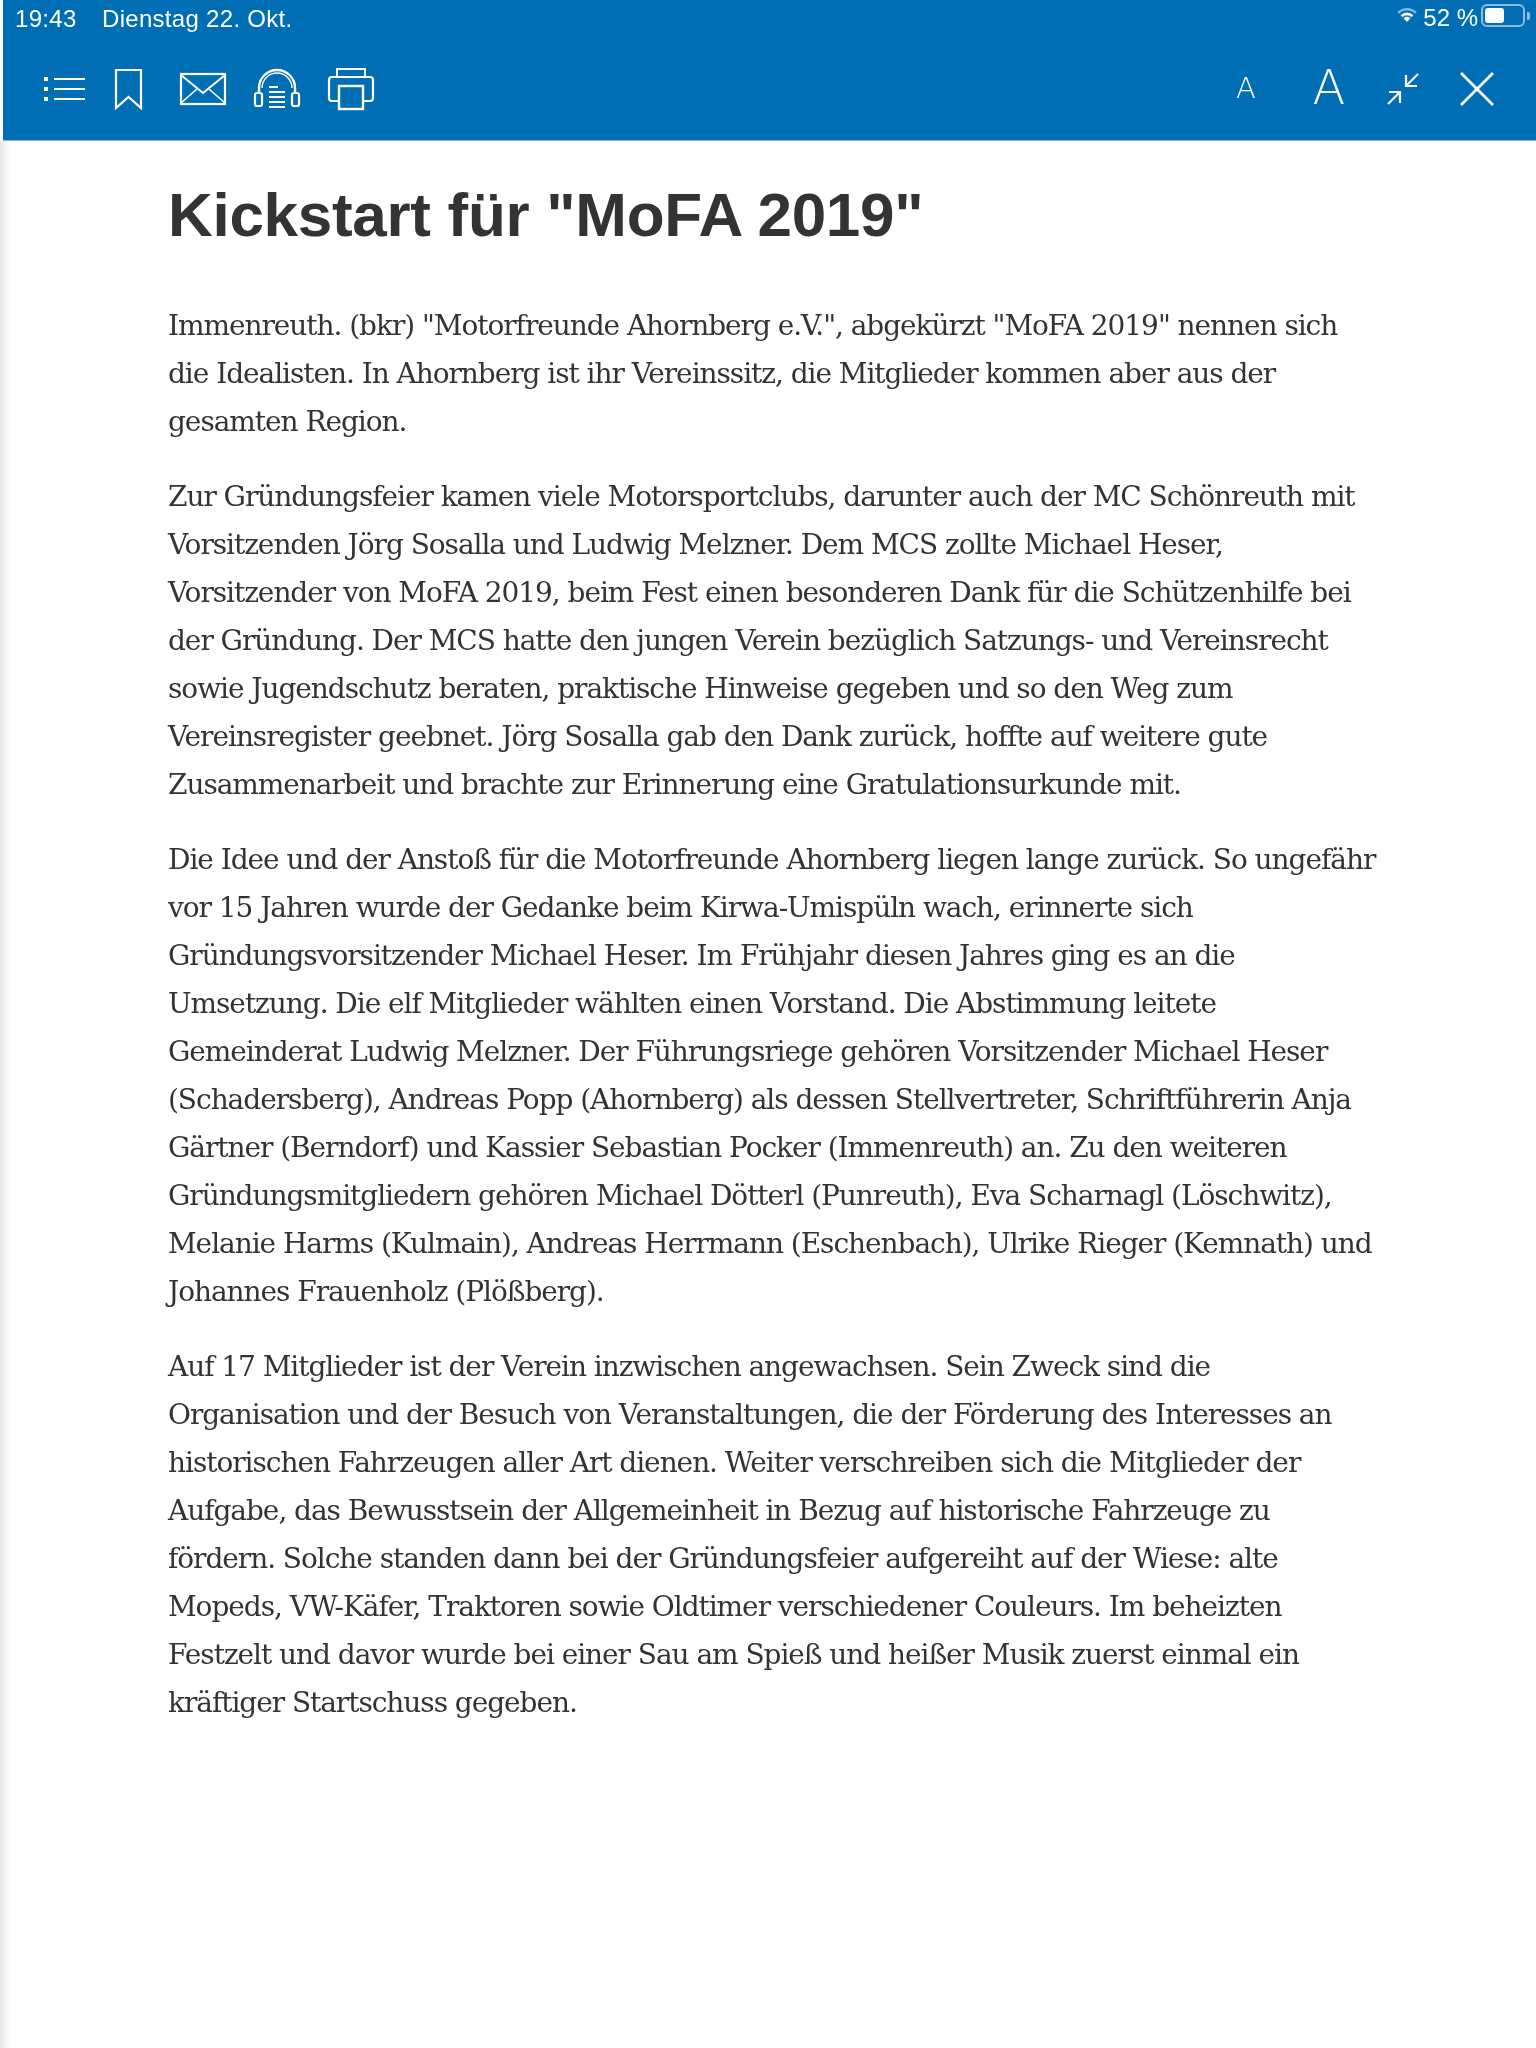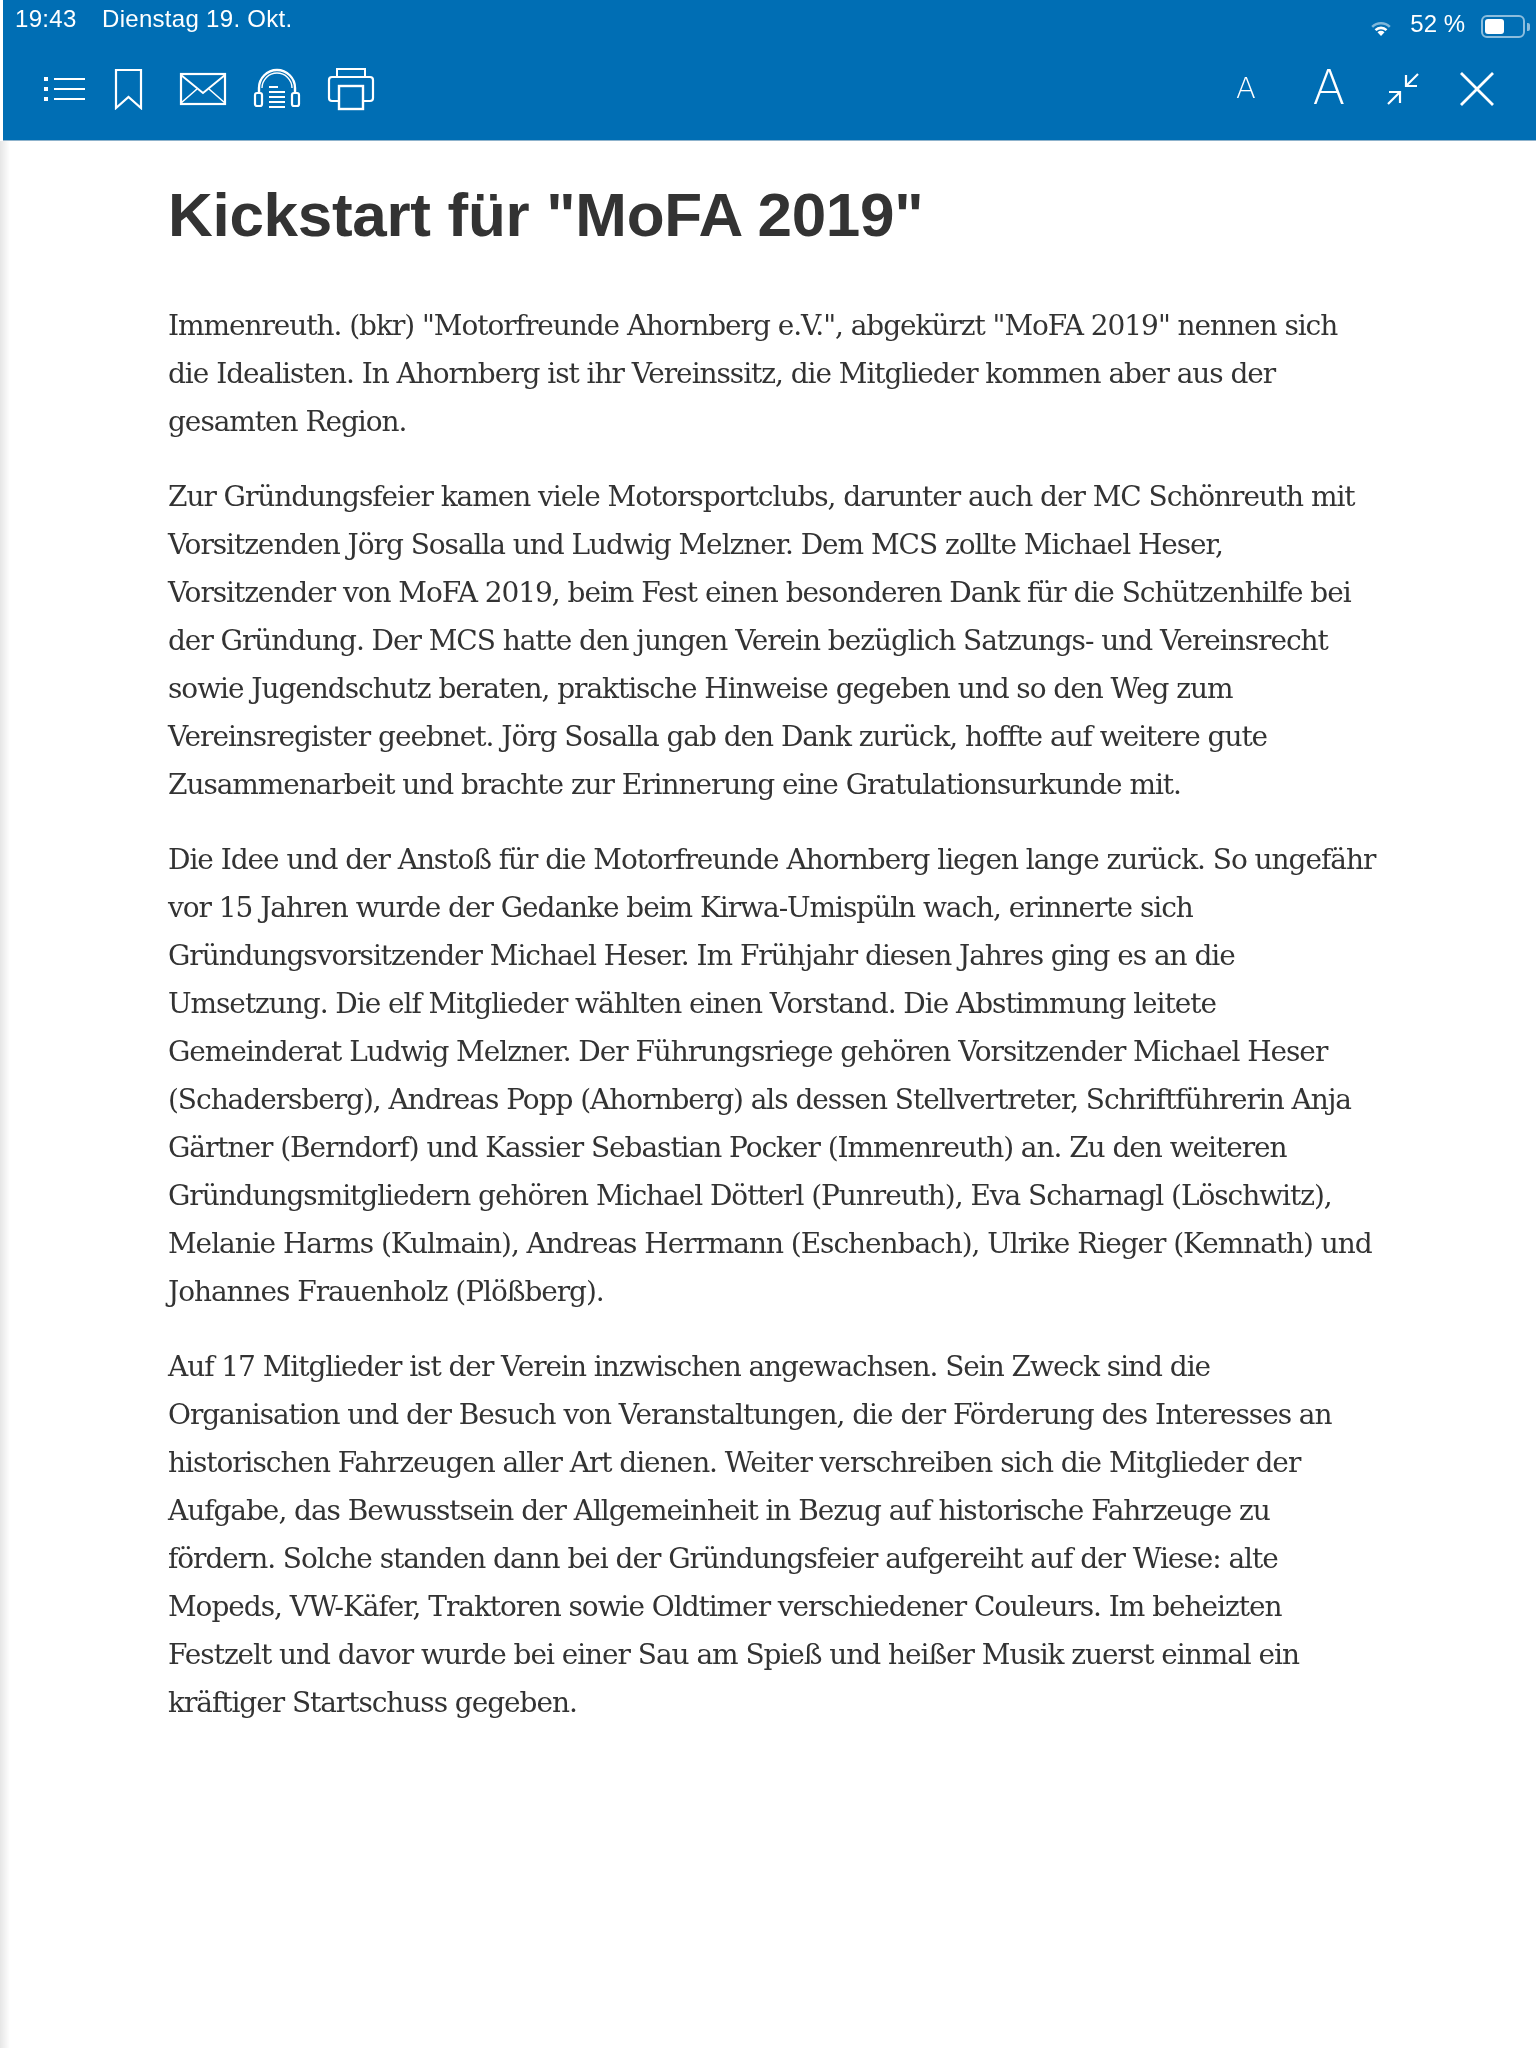--- a/index.html
+++ b/index.html
@@ -12,21 +12,21 @@
     position: absolute; left: 3px; top: 0; width: 1536px; height: 140px;
     background: #006eb4; color: #fff;
     border-bottom: 1px solid #8fb3cc;
   }
   .status-time, .status-date {
     position: absolute; top: 5px; font-size: 24px; color: #fff;
     font-family: "Liberation Sans", sans-serif; letter-spacing: 0.3px;
   }
   .status-time { left: 12px; }
   .status-date { left: 99px; }
-  .status-right { position: absolute; top: 4px; right: 14px; height: 34px; display: flex; align-items: flex-end; gap: 16px; }
+  .status-right { position: absolute; top: 4px; right: 14px; height: 34px; display: flex; align-items: flex-start; gap: 3px; }
   .status-pct { font-size: 24px; color: #fff; }
   .wifi { width: 26px; height: 20px; }
   .battery { position: relative; width: 40px; height: 19px; border: 2px solid rgba(255,255,255,0.55); border-radius: 6px; }
   .battery-fill { position: absolute; left: 2px; top: 2px; bottom: 2px; background: #fff; border-radius: 3px; }
   .battery-nub { position: absolute; right: -7px; top: 6px; width: 3px; height: 8px; background: rgba(255,255,255,0.55); border-radius: 0 2px 2px 0; }
 
   .tool { position: absolute; top: 62px; height: 54px; display: flex; align-items: center; justify-content: center; cursor: pointer; }
   .tool svg { display: block; }
   .font-small { position: absolute; left: 1224px; top: 70px; width: 38px; height: 36px; color: #fff; font-size: 29px; text-align: center; line-height: 36px; font-family: "DejaVu Sans", sans-serif; font-weight: 300; }
   .font-large { position: absolute; left: 1300px; top: 62px; width: 52px; height: 50px; color: #fff; font-size: 48px; text-align: center; line-height: 50px; font-family: "DejaVu Sans", sans-serif; font-weight: 300; }
@@ -54,21 +54,21 @@
     line-height: 48px; color: #333; letter-spacing: -1.05px; word-spacing: 0px;
   }
   .body-para.first { margin-top: 47px; }
   .body-para + .body-para { margin-top: 27px; }
 </style>
 </head>
 <body>
 
 <div class="topbar">
   <span class="status-time">19:43</span>
-  <span class="status-date">Dienstag 19. Okt.</span>
+  <span class="status-date">Dienstag 22. Okt.</span>
 
   <div class="status-right">
     <svg class="wifi" viewBox="0 0 26 20">
       <path d="M13 18 L9.5 14.2 A5 5 0 0 1 16.5 14.2 Z" fill="#fff"></path>
       <path d="M6.6 11.2 A9.2 9.2 0 0 1 19.4 11.2 L17.6 13.1 A6.6 6.6 0 0 0 8.4 13.1 Z" fill="#fff"></path>
       <path d="M3.3 7.9 A14 14 0 0 1 22.7 7.9 L20.9 9.8 A11.4 11.4 0 0 0 5.1 9.8 Z" fill="rgba(255,255,255,0.5)"></path>
     </svg>
     <span class="status-pct">52 %</span>
     <div class="battery">
       <div class="battery-fill" id="battery-fill" style="width: calc(52% - 2.08px);"></div>

